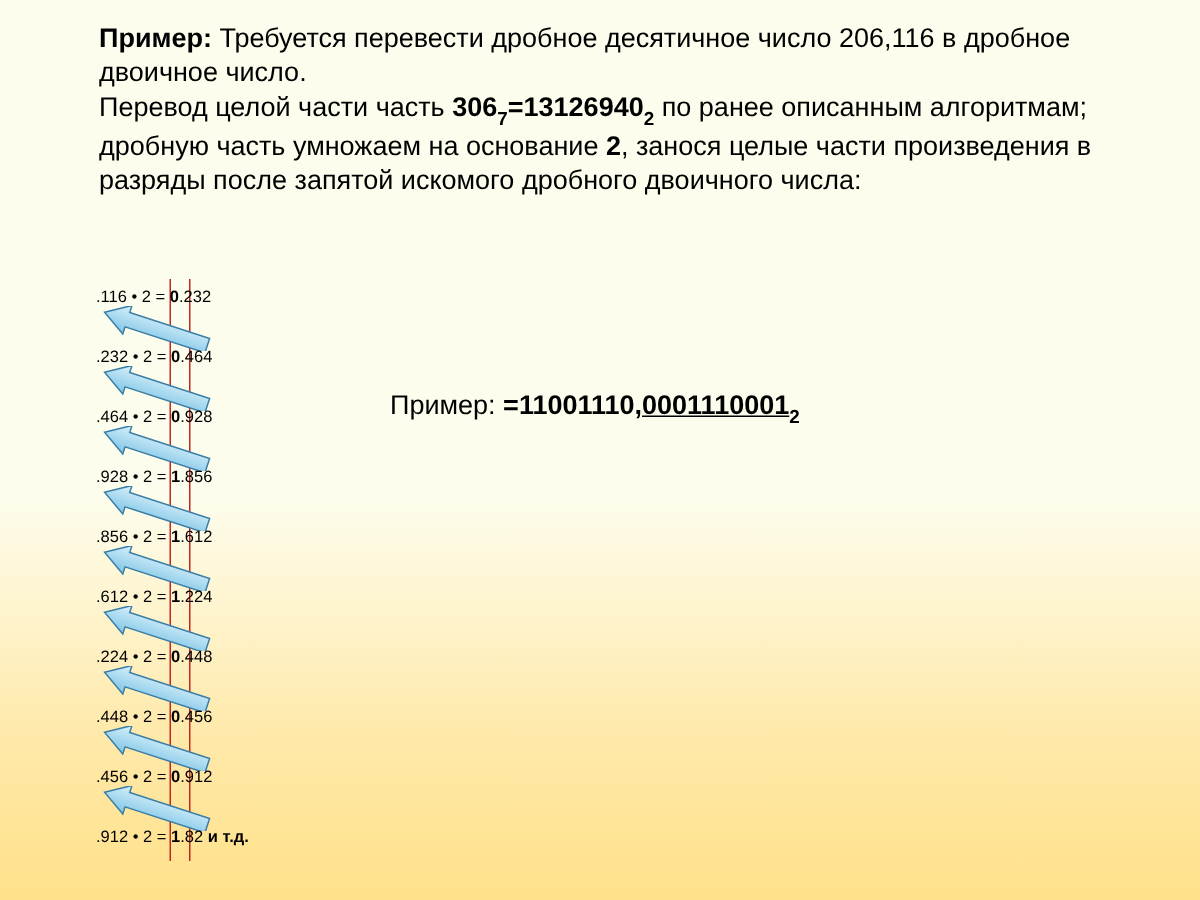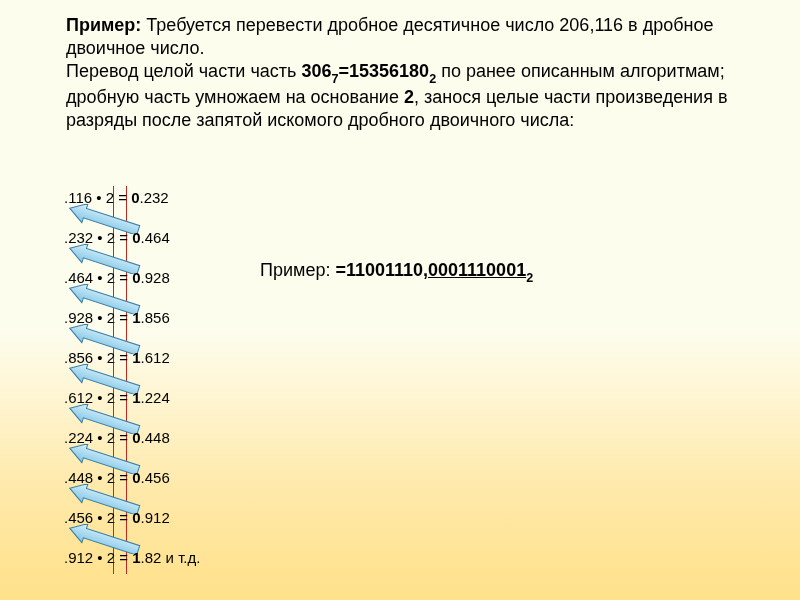--- a/index.html
+++ b/index.html
@@ -31,23 +31,23 @@
     position: absolute;
     left: 64px;
     top: 190px;
     font-size: 15px;
   }
   .row {
     position: relative;
     height: 40px;
     line-height: 16px;
   }
-  .row-text { position: absolute; top: 0; white-space: nowrap; font-size: 15px; }
+  .row-text { position: absolute; top: 0; white-space: nowrap; font-size: 11px; }
   .row-text .intdigit { font-weight: bold; }
-  .etc { font-weight: normal; }
+  .etc { font-weight: bold; }
   .arrow {
     position: absolute;
     left: -6px;
     top: 14px;
   }
   .highlight-box {
     position: absolute;
     top: 0;
     width: 12px;
     border-left: 1.5px solid #c2281d;
@@ -62,21 +62,21 @@
   .result b { font-weight: bold; }
   .result .underline { text-decoration: underline; text-align: right; }
 </style>
 </head>
 <body>
 
 <div class="page">
 
   <div class="paragraph">
     <b>Пример:</b><span> Требуется перевести дробное десятичное число 206,116 в дробное двоичное число.</span><br>
-    <span>Перевод целой части часть </span><b>306</b><b class="sub">7</b><b>=</b><b>15356180</b><b class="sub">2</b><span> по ранее описанным алгоритмам; дробную часть умножаем на основание </span><b>2</b><span>, занося целые части произведения в разряды после запятой искомого дробного двоичного числа:</span>
+    <span>Перевод целой части часть </span><b>306</b><b class="sub">7</b><b>=</b><b>13126940</b><b class="sub">2</b><span> по ранее описанным алгоритмам; дробную часть умножаем на основание </span><b>2</b><span>, занося целые части произведения в разряды после запятой искомого дробного двоичного числа:</span>
   </div>
 
   <div class="highlight-box" style="left:113px;top:186px;height:388px;"></div>
 
   <div class="calc" id="calc">
       <div class="row">
         <span class="row-text"><span>.116</span><span> • 2 = </span><span class="intdigit">0</span><span>.232</span></span>
         <span class="arrow"><svg width="90" height="30" viewBox="0 0 90 30">
             <defs>
               <linearGradient id="ga" x1="0" y1="0" x2="0" y2="1">

